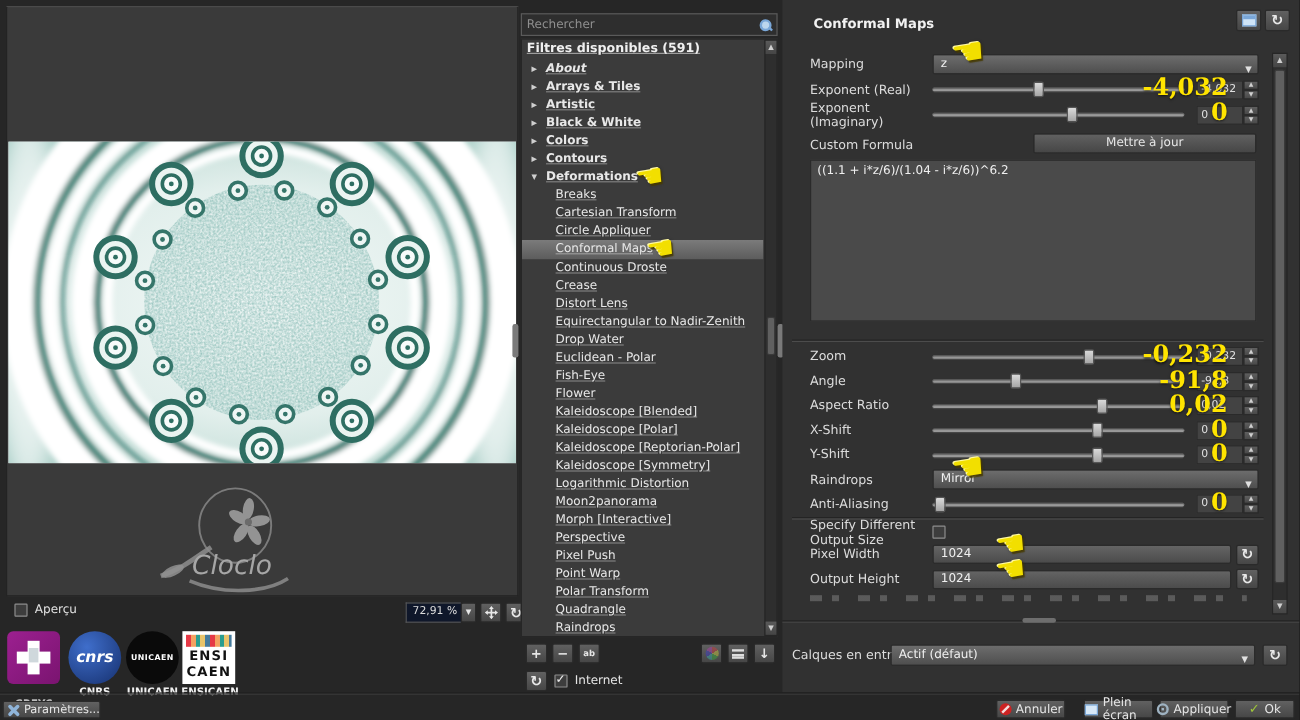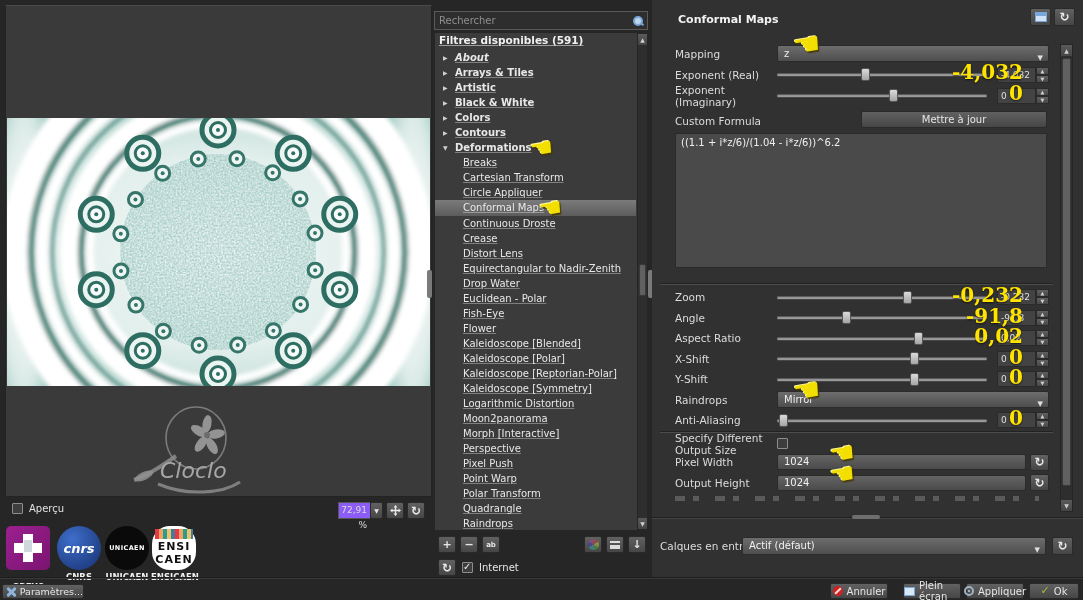--- a/index.html
+++ b/index.html
@@ -12,42 +12,42 @@
   .chk{width:11px;height:11px;background:#3d3d3d;border:1px solid #8d8d8d;border-radius:1px;position:relative;flex:none;}
   .chk.on::after{content:"✓";position:absolute;left:0;top:-2px;font-size:10px;color:#f0f0f0;}
   .reset-glyph{font-size:12px;color:#e8e8e8;font-weight:bold;line-height:10px;}
 
   
   #preview-panel{position:absolute;left:5px;top:5px;width:427px;height:492px;background:#3a3a3a;border:1px solid #232323;border-top-color:#4a4a4a;}
   #preview-img{position:absolute;left:1px;top:112px;width:423px;height:268px;background:#dfecea;overflow:hidden;}
   #cloclo{position:absolute;left:118px;top:398px;width:140px;height:96px;opacity:.9;}
   #apercu-row{position:absolute;left:6px;top:497px;display:flex;align-items:center;gap:6px;font-size:10px;color:#e2e2e2;}
   #zoom-combo{position:absolute;left:332px;top:496px;display:flex;align-items:center;}
-  #zoom-value{width:32px;height:17px;background:#8b5cf6;border:1px solid #555;border-right:none;color:#dcdcdc;font-size:9px;
+  #zoom-value{width:46px;height:17px;background:#0f172a;border:1px solid #555;border-right:none;color:#dcdcdc;font-size:9px;
               text-align:right;line-height:15px;padding-right:3px;}
   #zoom-dd{width:13px;height:17px;}
   #pan-btn,#preview-reset-btn{width:18px;height:17px;margin-left:3px;}
 
   
   .logo-box{position:absolute;top:526px;width:44px;height:44px;}
   .logo-label{position:absolute;top:572px;font-size:8.5px;font-weight:bold;color:#f0f0f0;text-align:center;}
   #logo-greyc{background:linear-gradient(135deg,#9c2090,#7a1470);border-radius:5px;}
   #logo-greyc .pz1{position:absolute;left:17px;top:8px;width:10px;height:28px;background:#fff;}
   #logo-greyc .pz2{position:absolute;left:8px;top:17px;width:28px;height:10px;background:#fff;}
   #logo-greyc .pz3{position:absolute;left:18px;top:14px;width:8px;height:12px;background:#cfd8dc;}
   #logo-cnrs{background:radial-gradient(circle at 35% 30%,#3f6ecb,#16306e);border-radius:50%;display:flex;align-items:center;justify-content:center;}
   #logo-cnrs span{color:#fff;font-weight:bold;font-style:italic;font-size:13px;}
   #logo-unicaen{background:#0a0a0a;border-radius:50%;display:flex;align-items:center;justify-content:center;}
   #logo-unicaen span{color:#fff;font-size:6.5px;font-weight:bold;letter-spacing:.4px;}
   #logo-ensicaen{background:#fff;}
   #logo-ensicaen .mosaic{position:absolute;left:3px;top:3px;right:3px;height:10px;
       background:repeating-linear-gradient(90deg,#e63946 0 4px,#f4a261 4px 8px,#2a9d8f 8px 12px,#e9c46a 12px 16px,#457b9d 16px 20px);}
   #logo-ensicaen .t1{position:absolute;left:0;top:14px;width:100%;text-align:center;color:#111;font-weight:bold;font-size:11px;letter-spacing:1px;}
   #logo-ensicaen .t2{position:absolute;left:0;top:27px;width:100%;text-align:center;color:#111;font-weight:bold;font-size:11px;letter-spacing:1px;}
-  #settings-btn{position:absolute;left:2px;top:584px;width:82px;height:15px;justify-content:flex-end;padding-left:3px;font-size:9.5px;}
+  #settings-btn{position:absolute;left:2px;top:584px;width:82px;height:15px;justify-content:space-between;padding-left:3px;font-size:9.5px;}
 
   
   #search-box{position:absolute;left:434px;top:11px;width:214px;height:19px;background:#2e2e2e;border:1px solid #5a5a5a;display:flex;align-items:center;}
   #search-input{flex:1;background:transparent;border:none;outline:none;color:#cfcfcf;font-size:10px;padding:0 4px;}
   #search-input::placeholder{color:#8f8f8f;}
   #filter-frame{position:absolute;left:434px;top:32px;width:214px;height:499px;background:#3b3b3b;border:1px solid #262626;overflow:hidden;}
   #filter-header{height:16px;font-size:10.5px;font-weight:bold;color:#f0f0f0;padding:1px 0 0 4px;}
   #filter-header span{text-decoration:underline;text-decoration-color:rgba(255,255,255,.5);}
   #filter-list{position:absolute;left:0;top:17px;right:11px;bottom:0;}
   .f-item{position:relative;height:15.06px;font-size:10px;color:#e8e8e8;display:flex;align-items:center;white-space:nowrap;}
@@ -287,21 +287,21 @@
       <span class="pz1"></span>
       <span class="pz2"></span>
       <span class="pz3"></span>
     </div>
   <div class="logo-box" id="logo-cnrs" style="left:57px;">
       <span>cnrs</span>
     </div>
   <div class="logo-box" id="logo-unicaen" style="left:105px;">
       <span>UNICAEN</span>
     </div>
-  <div class="logo-box" id="logo-ensicaen" style="left:152px;border-radius:18px;">
+  <div class="logo-box" id="logo-ensicaen" style="left:152px;">
       <span class="mosaic"></span>
       <span class="t1">ENSI</span>
       <span class="t2">CAEN</span>
     </div>
   <div class="logo-label" style="left:6px;width:44px;margin-top:10px;">GREYC</div>
   <div class="logo-label" style="left:57px;width:44px;">CNRS</div>
   <div class="logo-label" style="left:98px;width:58px;">UNICAEN</div>
   <div class="logo-label" style="left:146px;width:58px;">ENSICAEN</div>
 
   <div id="settings-btn" class="btn">

